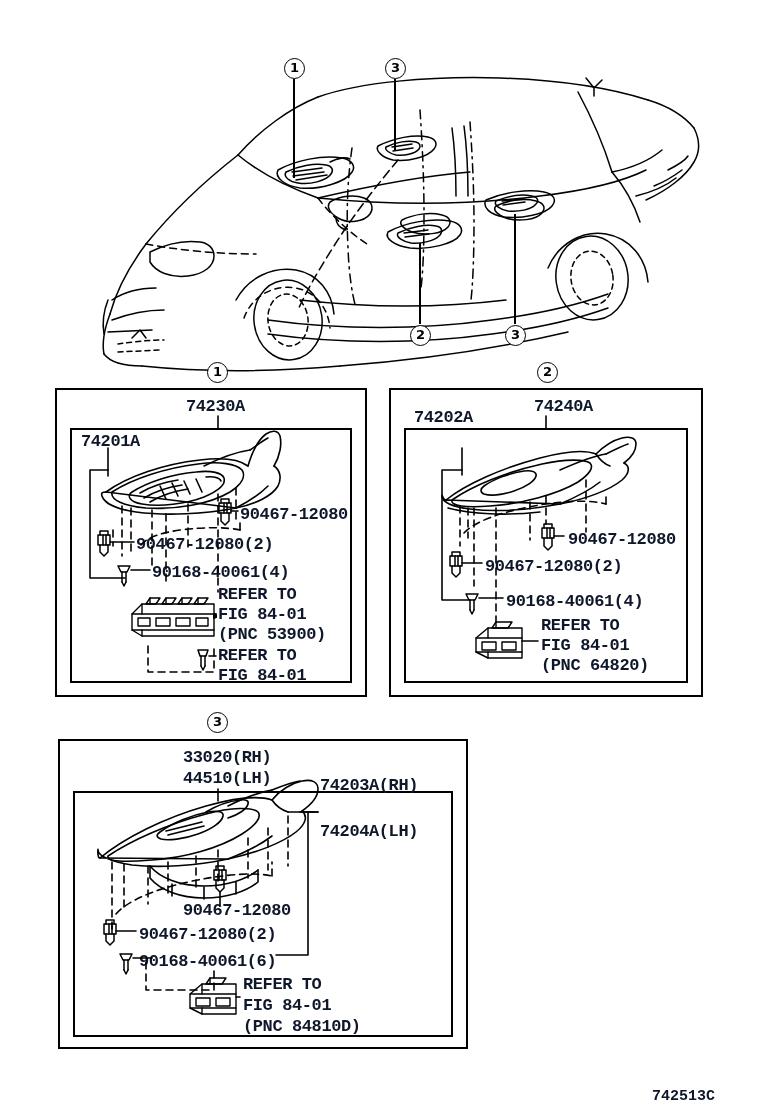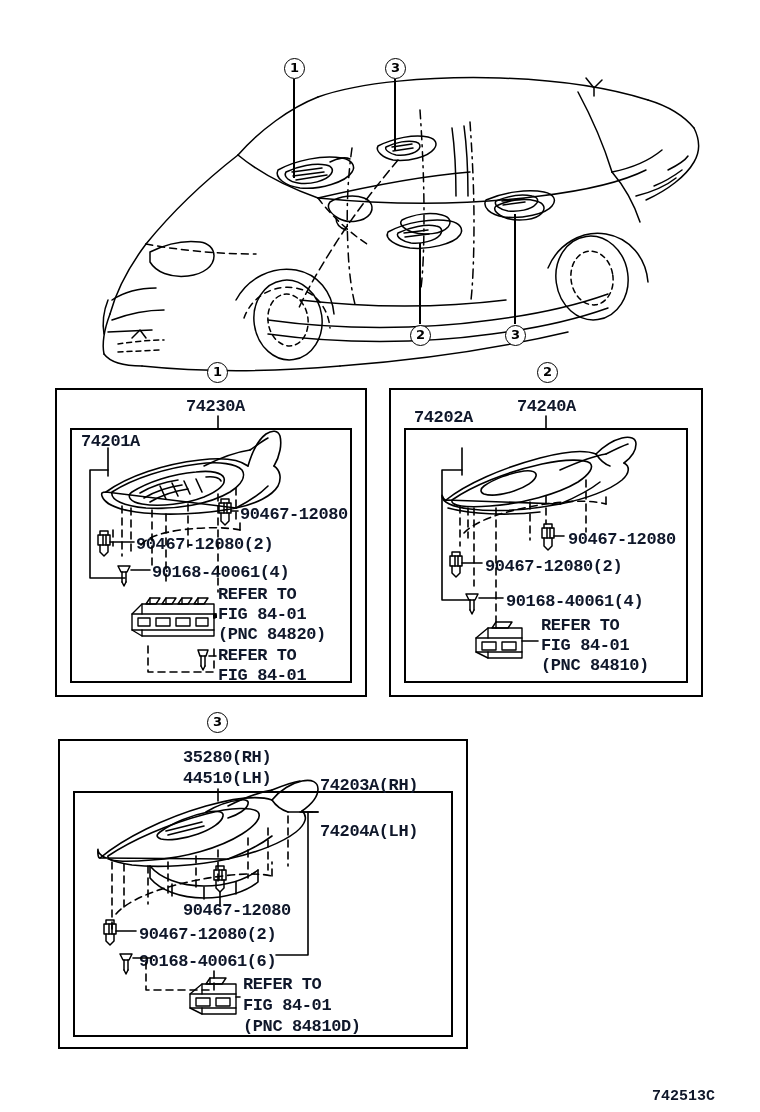--- a/index.html
+++ b/index.html
@@ -203,21 +203,21 @@
 
   <div class="lbl" style="left:186px; top:397px;">74230A</div>
   <div class="lbl" style="left:81px; top:432px;">74201A</div>
 
   <div class="lbl" style="left:240px; top:505px;">90467-12080</div>
   <div class="lbl" style="left:136px; top:535px;">90467-12080(2)</div>
   <div class="lbl" style="left:152px; top:563px;">90168-40061(4)</div>
 
   <div class="lbl" style="left:218px; top:585px;">REFER TO</div>
   <div class="lbl" style="left:218px; top:605px;">FIG 84-01</div>
-  <div class="lbl" style="left:218px; top:625px;">(PNC 84820)</div>
+  <div class="lbl" style="left:218px; top:625px;">(PNC 53900)</div>
 
   <div class="lbl" style="left:218px; top:646px;">REFER TO</div>
   <div class="lbl" style="left:218px; top:666px;">FIG 84-01</div>
 
   <svg class="ovl" viewBox="0 0 760 1112" width="760" height="1112">
     <g fill="none" stroke="#000" stroke-width="1.6" stroke-linecap="round" stroke-linejoin="round">
 
       <line x1="218" y1="416" x2="218" y2="428"></line>
 
       <line x1="108" y1="448" x2="108" y2="476"></line>
@@ -384,30 +384,30 @@
     </g>
 
     <line x1="214" y1="617" x2="216" y2="617" stroke="#000" stroke-width="1.6"></line>
   </svg>
 
   <div class="callout" style="left:537px; top:362px;">2</div>
 
   <div class="panel-box" style="left:389px; top:388px; width:314px; height:309px;"></div>
   <div class="inner-box" style="left:404px; top:428px; width:284px; height:255px;"></div>
 
-  <div class="lbl" style="left:517px; top:397px;">74240A</div>
+  <div class="lbl" style="left:534px; top:397px;">74240A</div>
   <div class="lbl" style="left:414px; top:408px;">74202A</div>
 
   <div class="lbl" style="left:568px; top:530px;">90467-12080</div>
   <div class="lbl" style="left:485px; top:557px;">90467-12080(2)</div>
   <div class="lbl" style="left:506px; top:592px;">90168-40061(4)</div>
 
   <div class="lbl" style="left:541px; top:616px;">REFER TO</div>
   <div class="lbl" style="left:541px; top:636px;">FIG 84-01</div>
-  <div class="lbl" style="left:541px; top:656px;">(PNC 84810)</div>
+  <div class="lbl" style="left:541px; top:656px;">(PNC 64820)</div>
 
   <svg class="ovl" viewBox="0 0 760 1112" width="760" height="1112">
     <g fill="none" stroke="#000" stroke-width="1.6" stroke-linecap="round" stroke-linejoin="round">
 
       <line x1="546" y1="416" x2="546" y2="428"></line>
 
       <line x1="462" y1="448" x2="462" y2="475"></line>
       <path d="M462 470 L442 470 L442 600 L470 600"></path>
 
       <path d="M446 500 C466 484 502 468 540 458 C566 451 586 450 596 454"></path>
@@ -481,21 +481,21 @@
       </g>
       <line x1="522" y1="641" x2="538" y2="641"></line>
     </g>
   </svg>
 
   <div class="callout" style="left:207px; top:712px;">3</div>
 
   <div class="panel-box" style="left:58px; top:739px; width:410px; height:310px;"></div>
   <div class="inner-box" style="left:73px; top:791px; width:380px; height:246px;"></div>
 
-  <div class="lbl" style="left:183px; top:748px;">35280(RH)</div>
+  <div class="lbl" style="left:183px; top:748px;">33020(RH)</div>
   <div class="lbl" style="left:183px; top:769px;">44510(LH)</div>
 
   <div class="lbl" style="left:320px; top:776px;">74203A(RH)</div>
   <div class="lbl" style="left:320px; top:822px;text-align:right;">74204A(LH)</div>
 
   <div class="lbl" style="left:183px; top:901px;">90467-12080</div>
   <div class="lbl" style="left:139px; top:925px;">90467-12080(2)</div>
   <div class="lbl" style="left:139px; top:952px;">90168-40061(6)</div>
 
   <div class="lbl" style="left:243px; top:975px;">REFER TO</div>

